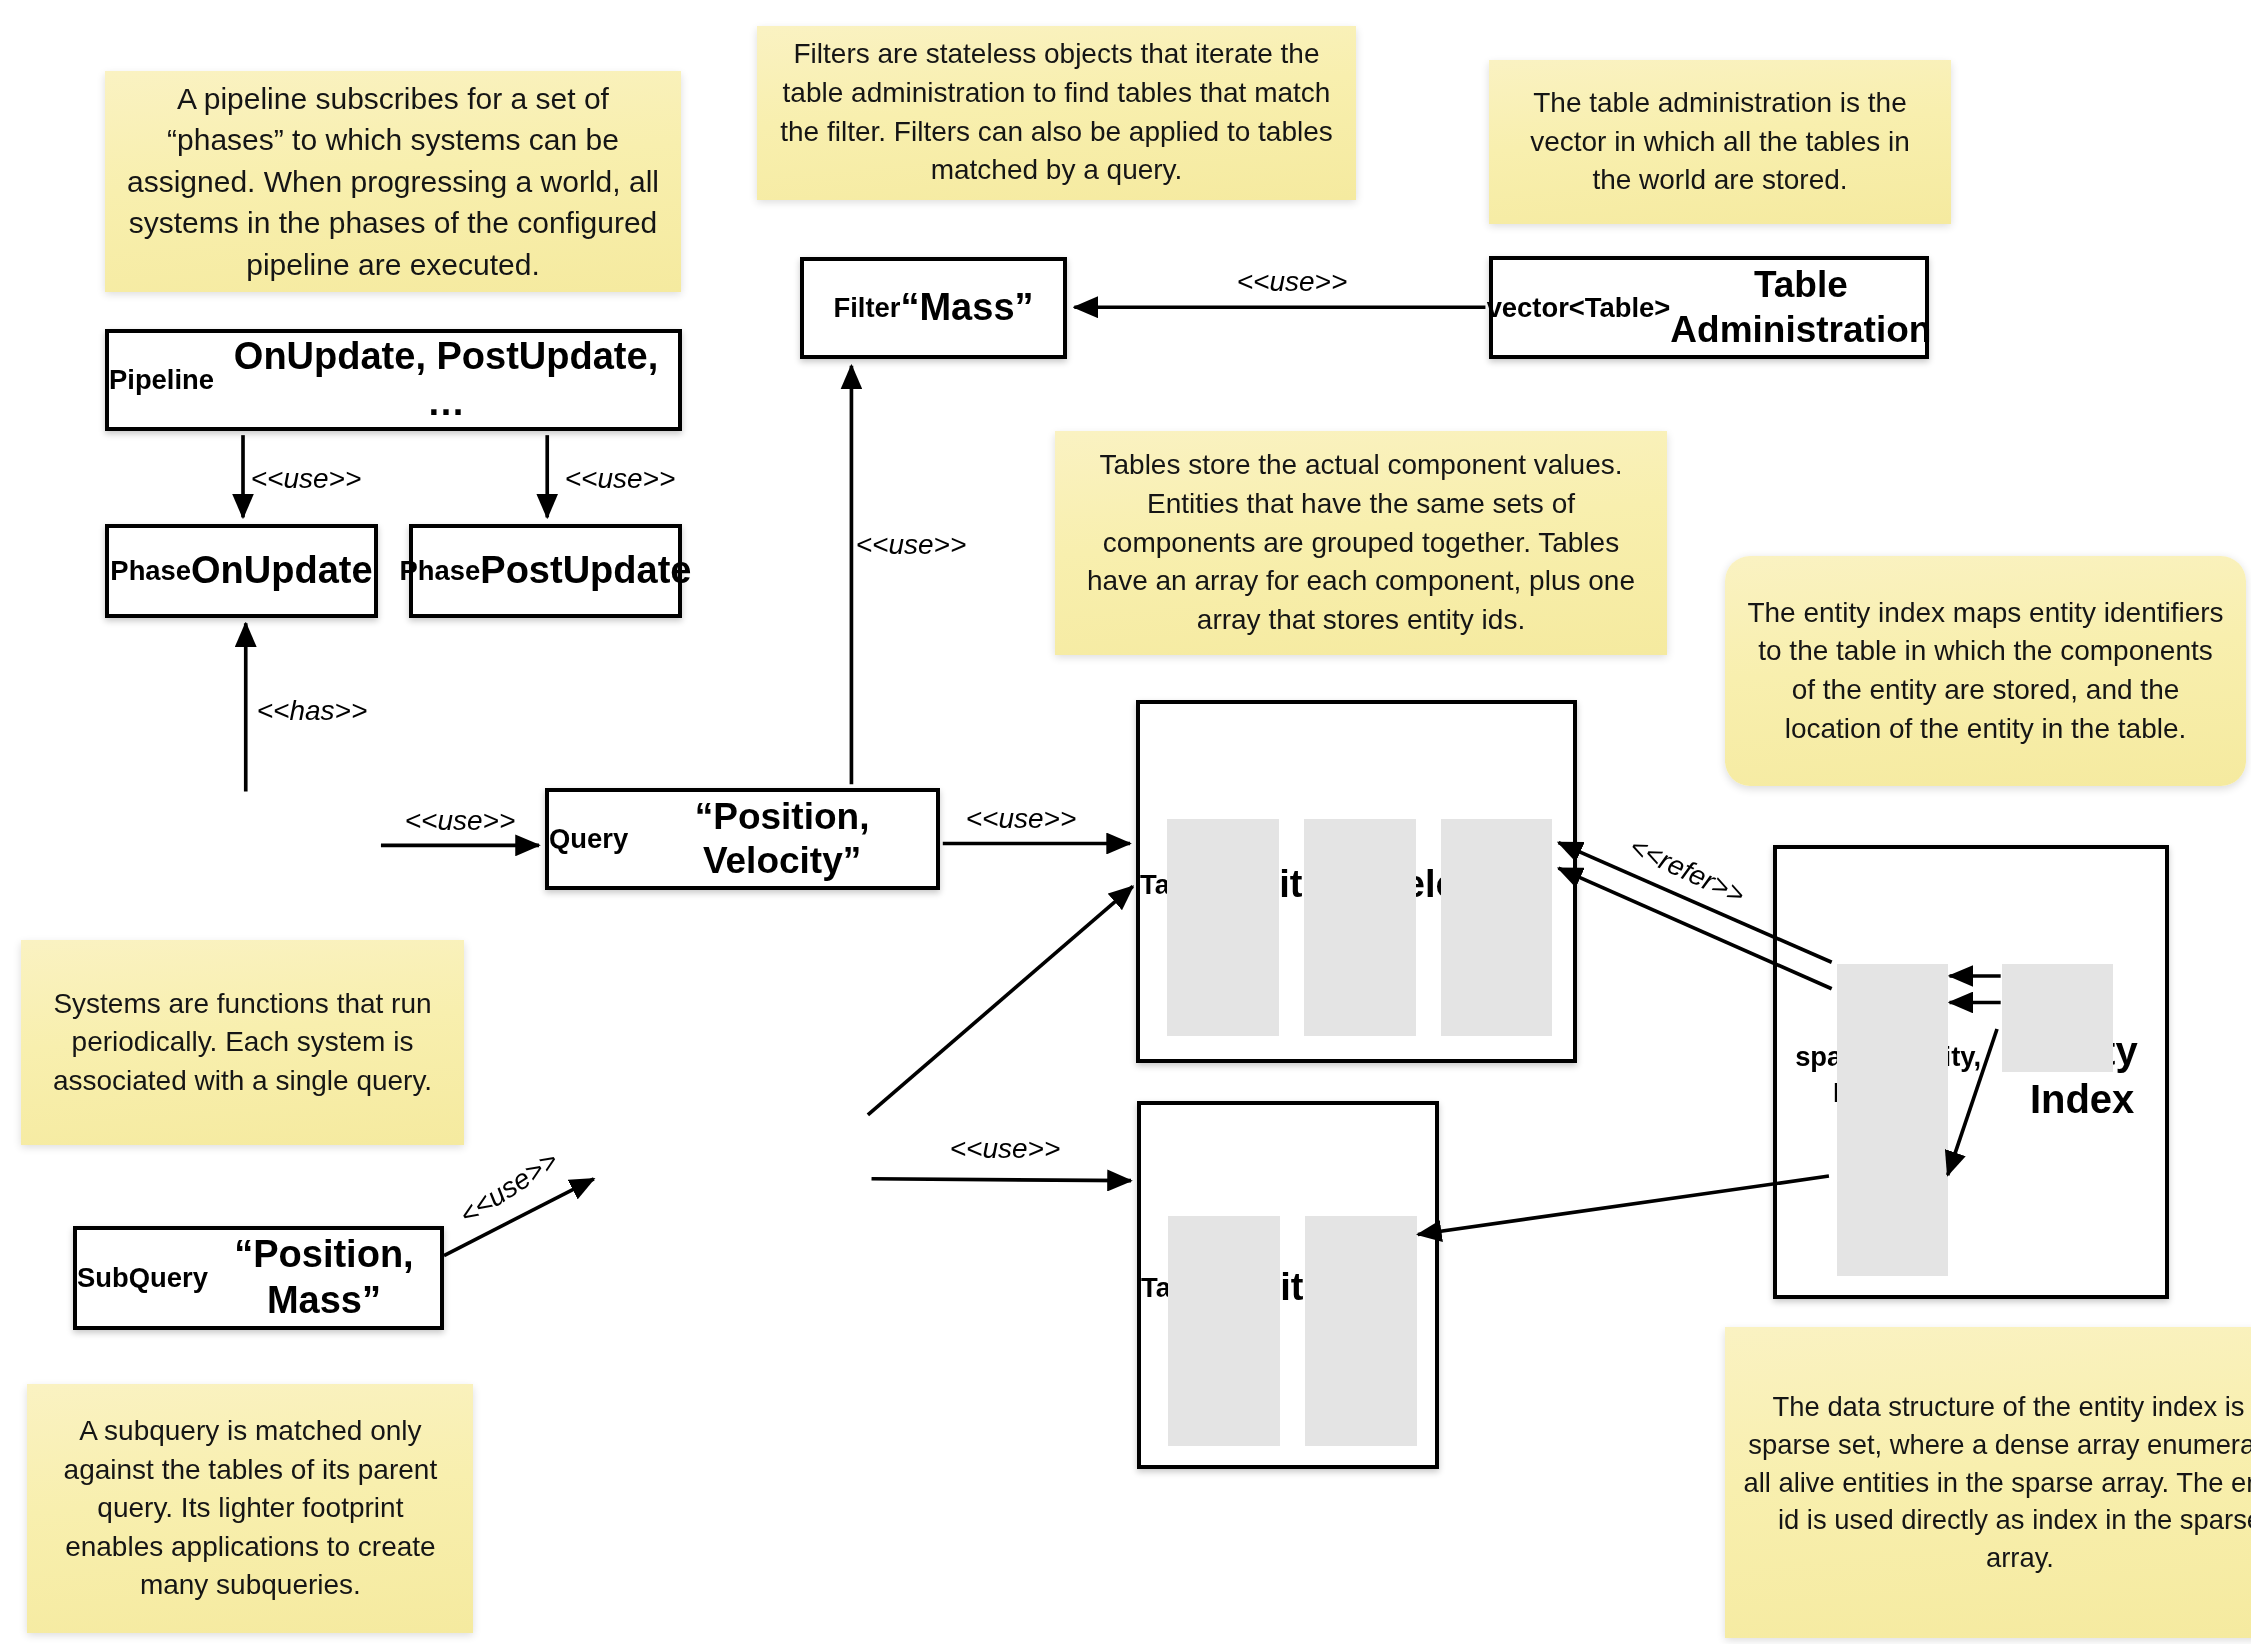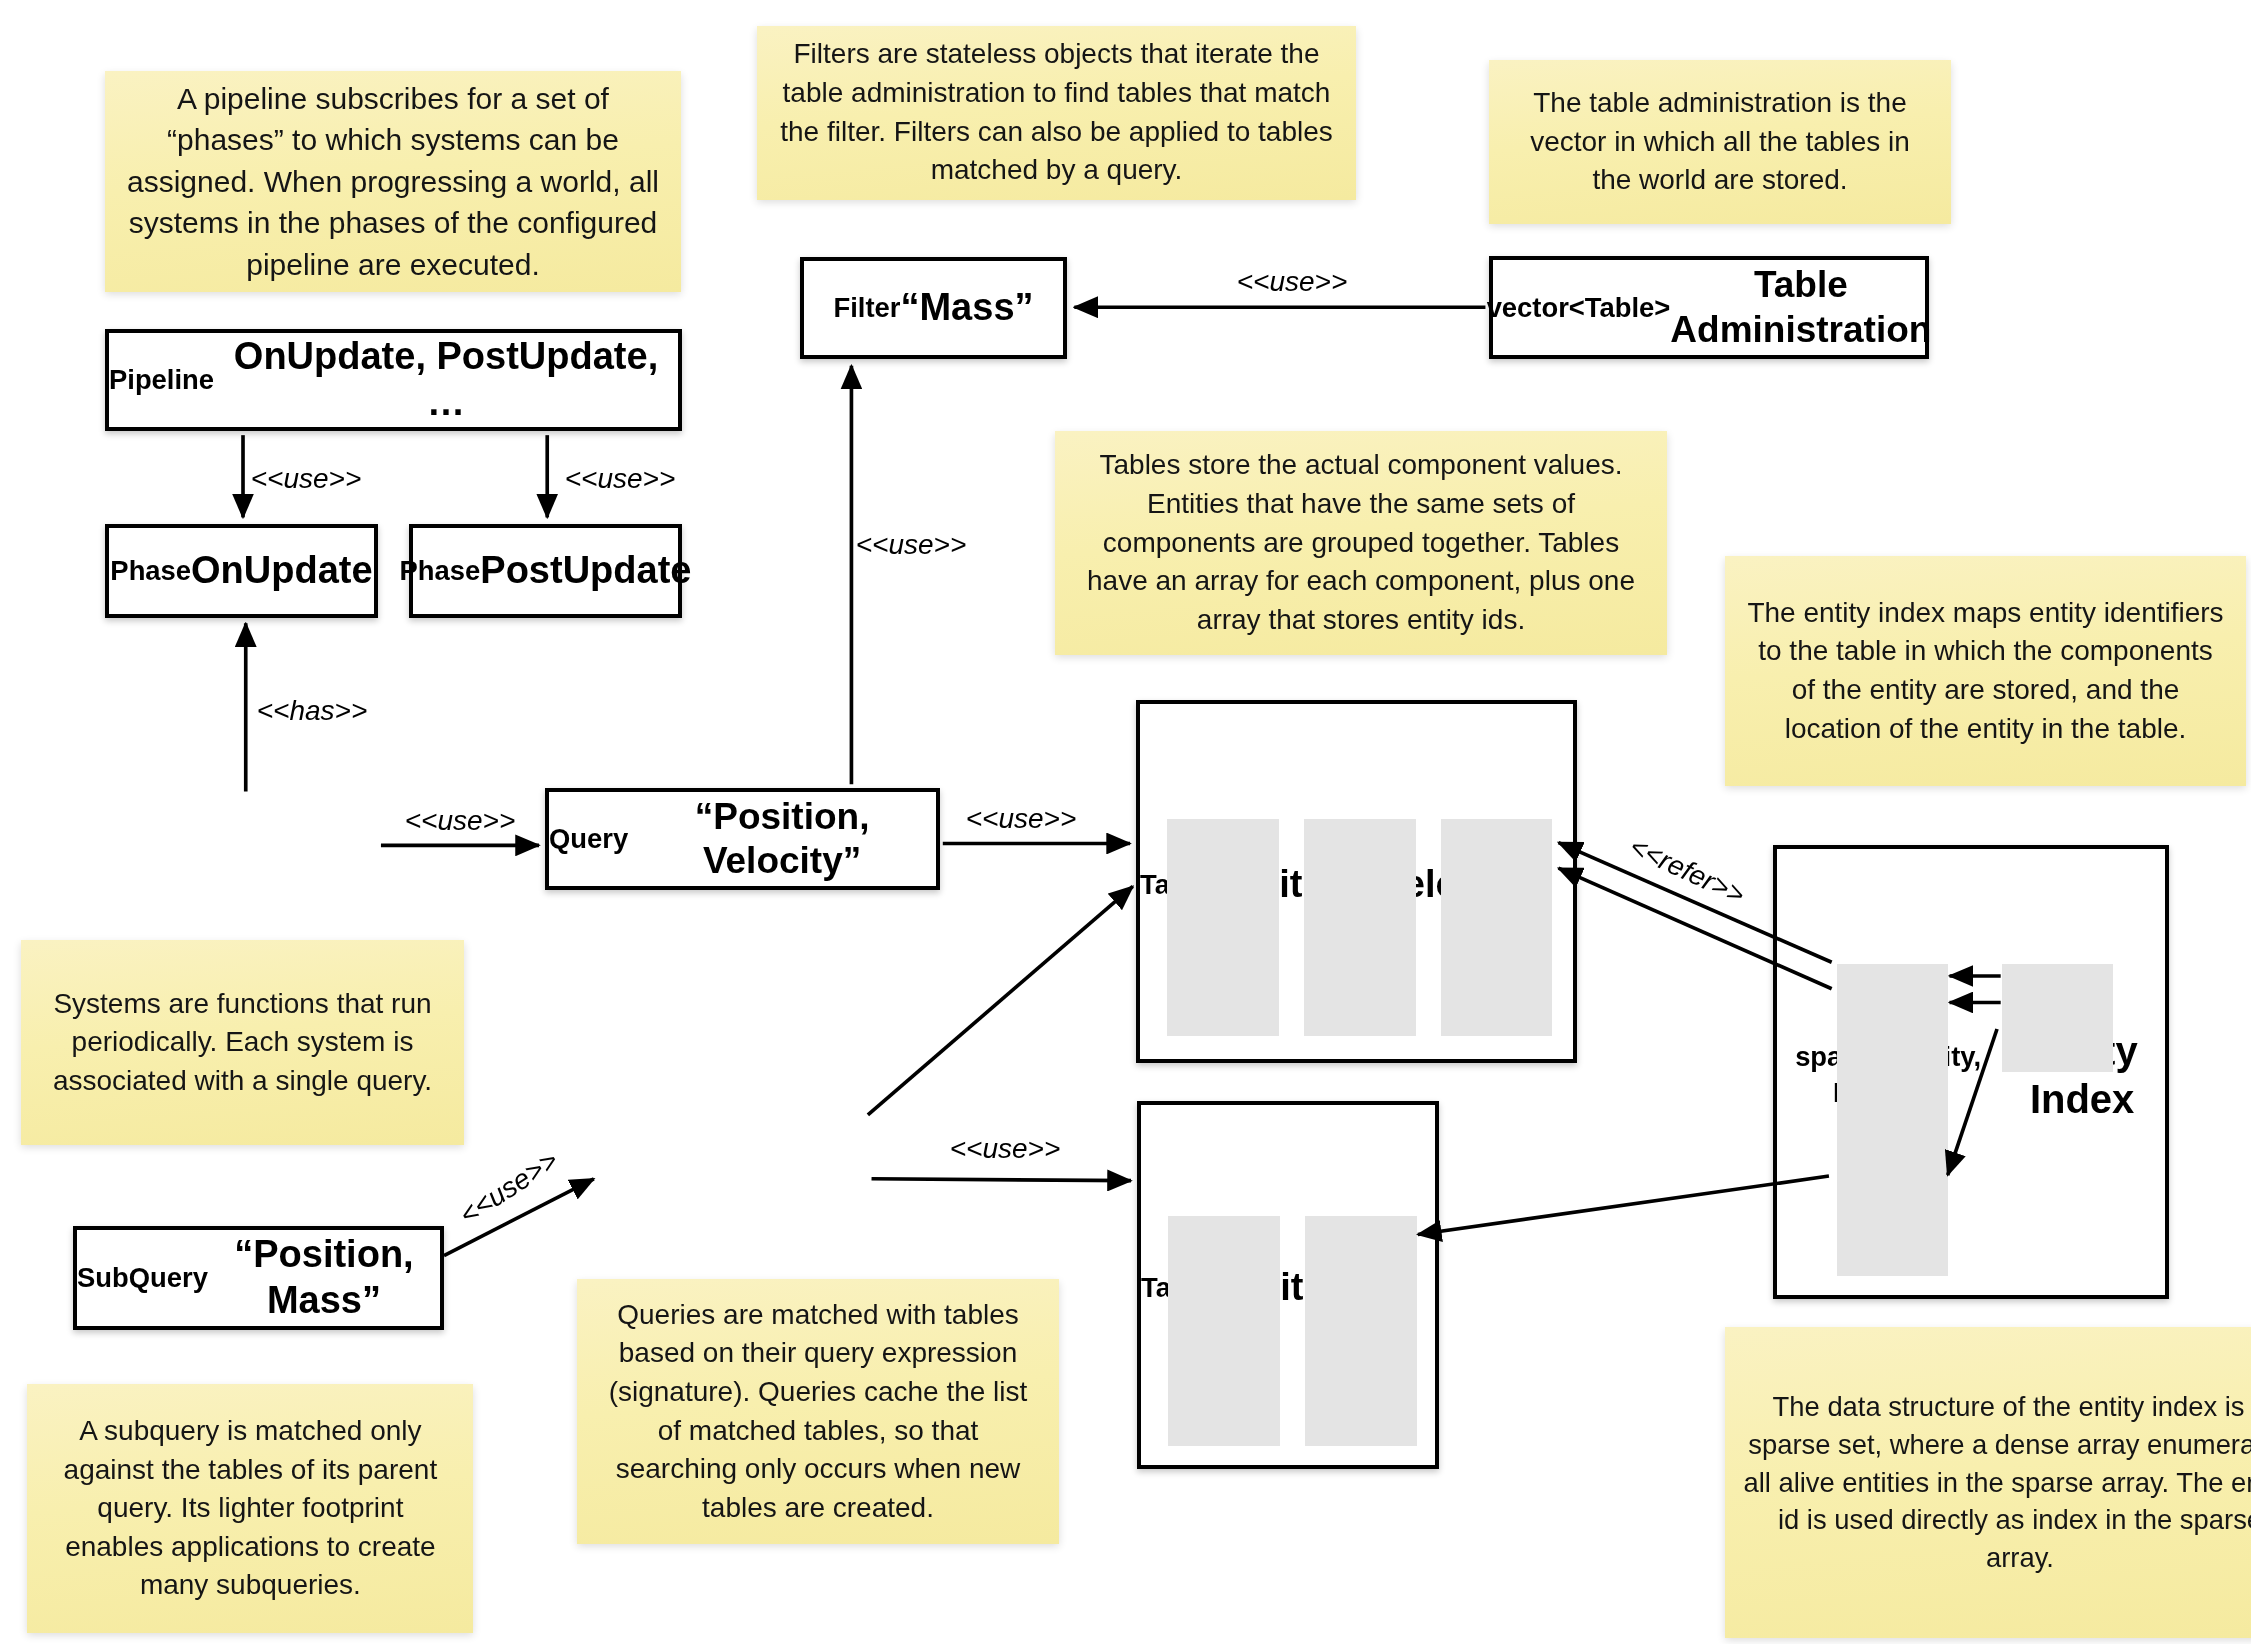--- a/index.html
+++ b/index.html
@@ -86,28 +86,25 @@
   </div>
   <div class="note" style="left:757px; top:25.6px; width:599px; height:174px; font-size:28px;">
     <span>Filters are stateless objects that iterate the table administration to find tables that match the filter. Filters can also be applied to tables matched by a query.</span>
   </div>
   <div class="note" style="left:1489px; top:60px; width:462px; height:164px; font-size:28px;">
     <span>The table administration is the vector in which all the tables in the world are stored.</span>
   </div>
   <div class="note" style="left:1055px; top:431px; width:612px; height:224px; font-size:28px;">
     <span>Tables store the actual component values. Entities that have the same sets of components are grouped together. Tables have an array for each component, plus one array that stores entity ids.</span>
   </div>
-  <div class="note" style="left:1725px; top:556px; width:521px; height:230px; font-size:28px;">
+  <div class="note" style="left:1725px; top:556px; width:521px; height:230px; font-size:28px;border-radius:25px;">
     <span>The entity index maps entity identifiers to the table in which the components of the entity are stored, and the location of the entity in the table.</span>
   </div>
   <div class="note" style="left:21px; top:940px; width:443px; height:205px; font-size:28px;">
     <span>Systems are functions that run periodically. Each system is associated with a single query.</span>
-  </div>
-  <div class="note" style="left:577px; top:1279px; width:482px; height:265px; font-size:28px;">
-    <span>Queries are matched with tables based on their query expression (signature). Queries cache the list of matched tables, so that searching only occurs when new tables are created.</span>
   </div>
   <div class="note" style="left:27.4px; top:1384px; width:446px; height:249px; font-size:28px;">
     <span>A subquery is matched only against the tables of its parent query. Its lighter footprint enables applications to create many subqueries.</span>
   </div>
   <div class="note" style="left:1725px; top:1327px; width:590px; height:311px; font-size:27.4px;">
     <span>The data structure of the entity index is a sparse set, where a dense array enumerates all alive entities in the sparse array. The entity id is used directly as index in the sparse array.</span>
   </div>
 
   <div class="box" style="left:105px; top:329px; width:577px; height:102px;">
     <div class="stereo">Pipeline</div>

